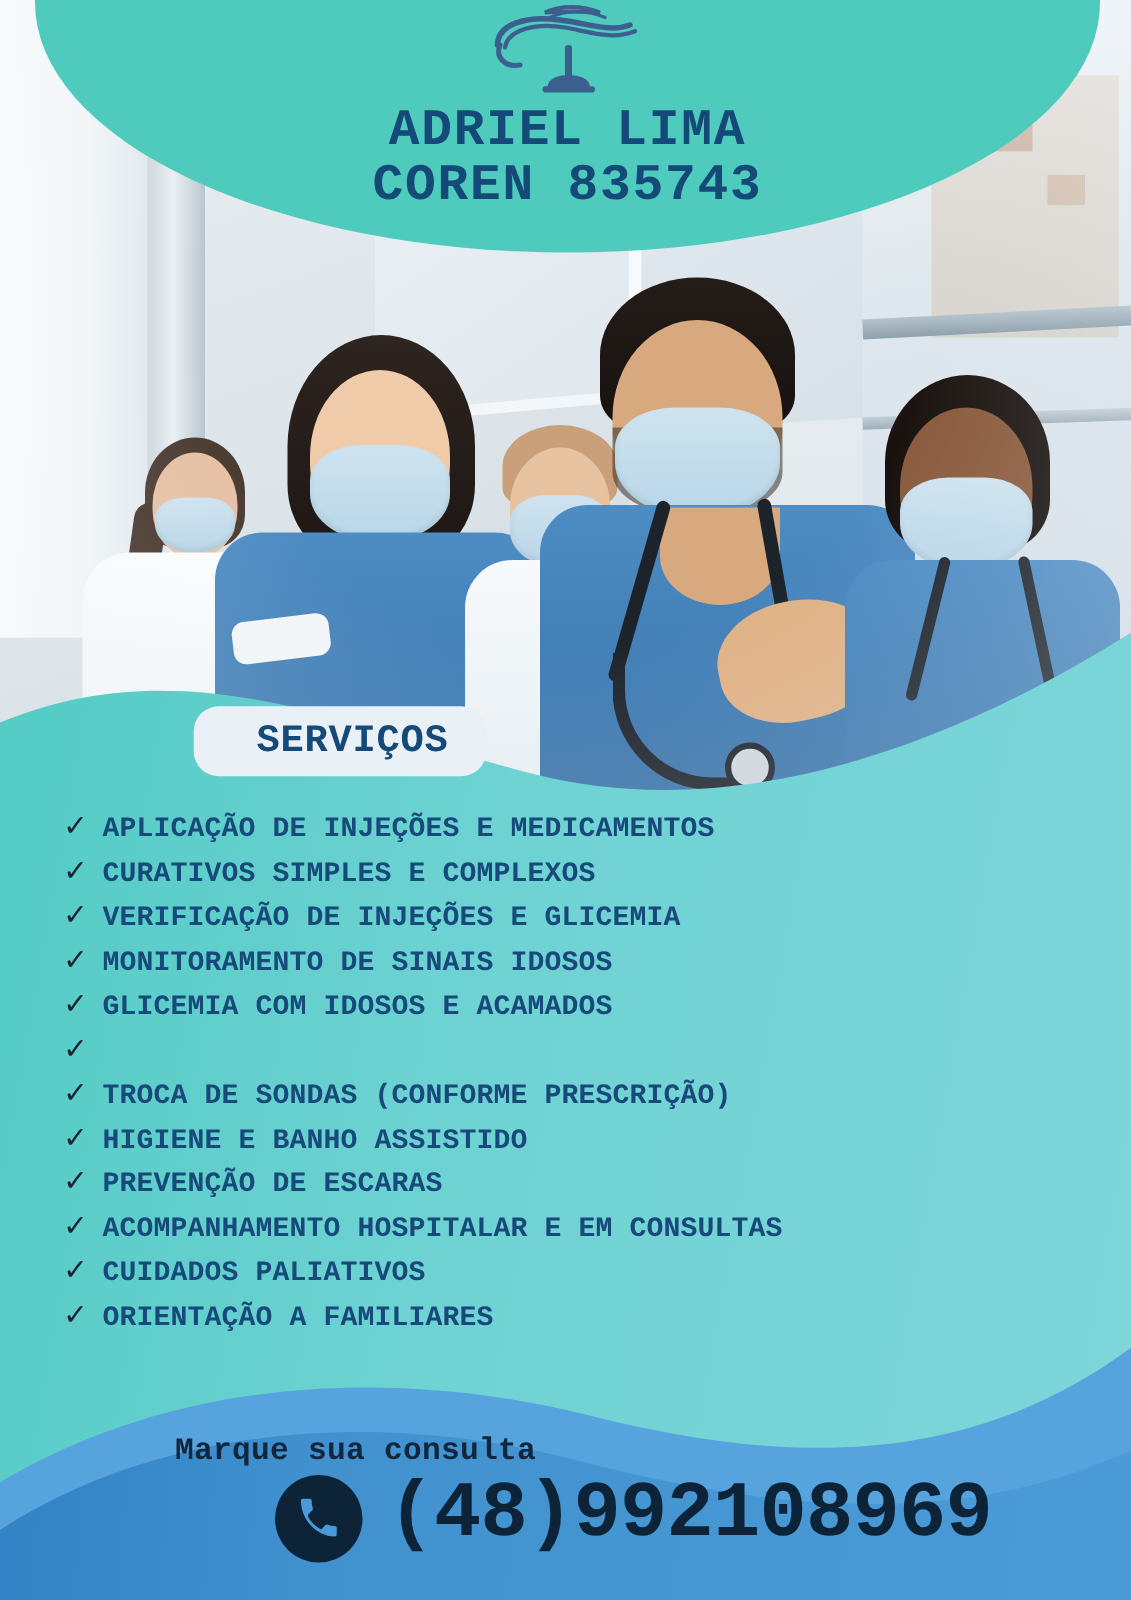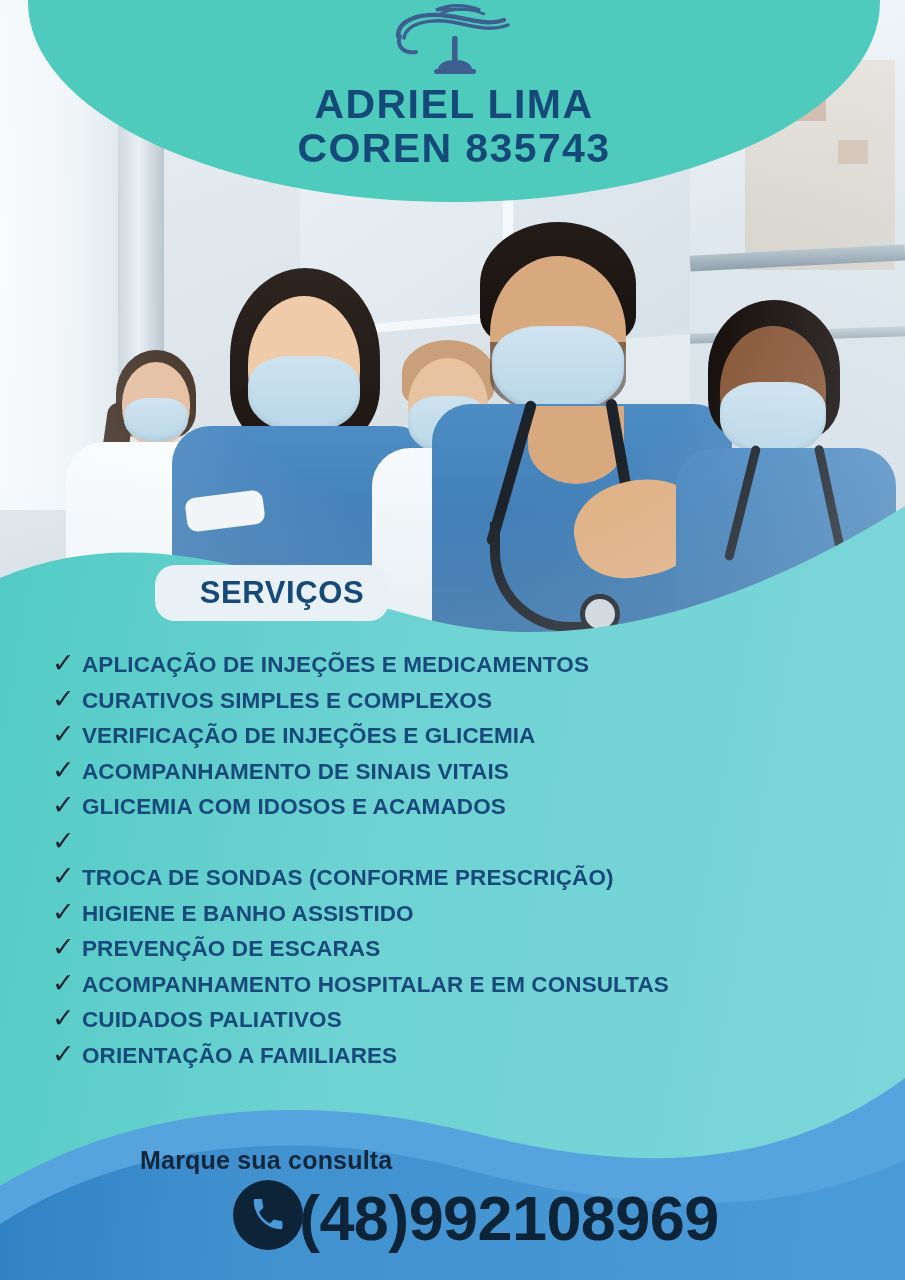--- a/index.html
+++ b/index.html
@@ -8,21 +8,21 @@
     padding: 0;
     background: #2a2a2a;
   }
   * { box-sizing: border-box; }
 
   .flyer {
     position: relative;
     width: 905px;
     height: 1280px;
     overflow: hidden;
-    font-family: Liberation Sans, sans-serif;
+    font-family: Liberation Mono, monospace;
     background: #eab308;
   }
 
   
   .photo {
     position: absolute;
     left: 0; top: 0;
     width: 905px; height: 660px;
     overflow: hidden;
     background:
@@ -266,22 +266,22 @@
   }
 
   .cta-label {
     position: absolute;
     left: 140px; top: 1146px;
     font-size: 25px; font-weight: 700; letter-spacing: .2px;
     color: #12263c;
   }
   .cta-phone {
     position: absolute;
-    left: 233px; top: 1180px;
-    display: flex; align-items: flex-end;
+    left: 220px; top: 1180px;
+    display: flex; align-items: flex-start; gap: 24px;
   }
   .phone-ic {
     width: 70px; height: 70px; border-radius: 50%;
     background: #0d2438;
     display: flex; align-items: center; justify-content: center;
     flex: 0 0 auto;
   }
   .phone-num {
     font-size: 63px; font-weight: 700; letter-spacing: -.6px;
     color: #0d2438; margin-left: -4px; line-height: 1;
@@ -387,21 +387,21 @@
     <div class="svc-item">
       <span class="svc-check">✓</span>
       <span class="svc-text">CURATIVOS SIMPLES E COMPLEXOS</span>
     </div>
     <div class="svc-item">
       <span class="svc-check">✓</span>
       <span class="svc-text">VERIFICAÇÃO DE INJEÇÕES E GLICEMIA</span>
     </div>
     <div class="svc-item">
       <span class="svc-check">✓</span>
-      <span class="svc-text">ACOMPANHAMENTO DE SINAIS VITAIS</span>
+      <span class="svc-text">MONITORAMENTO DE SINAIS IDOSOS</span>
     </div>
     <div class="svc-item">
       <span class="svc-check">✓</span>
       <span class="svc-text">GLICEMIA COM IDOSOS E ACAMADOS</span>
     </div>
     <div class="svc-item">
       <span class="svc-check">✓</span>
     </div>
     <div class="svc-item">
       <span class="svc-check">✓</span>

